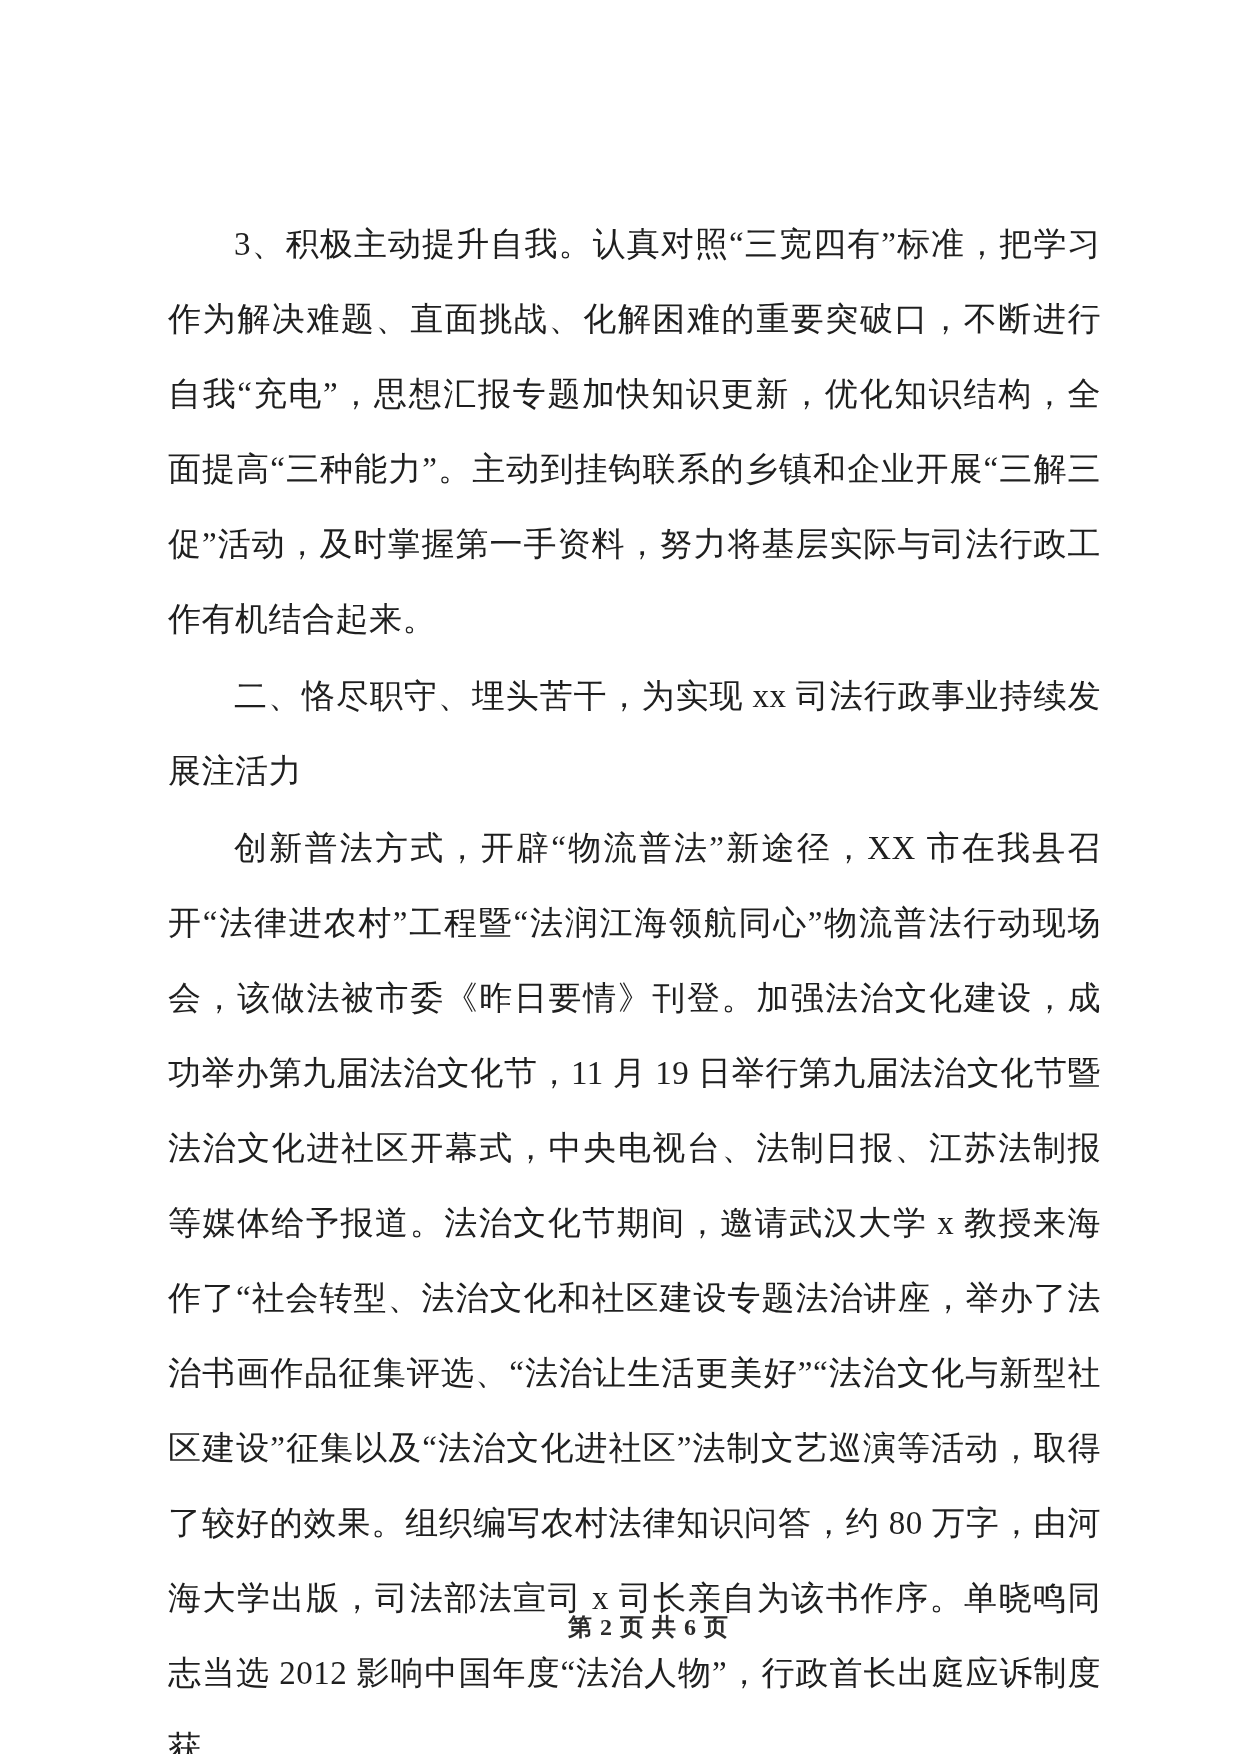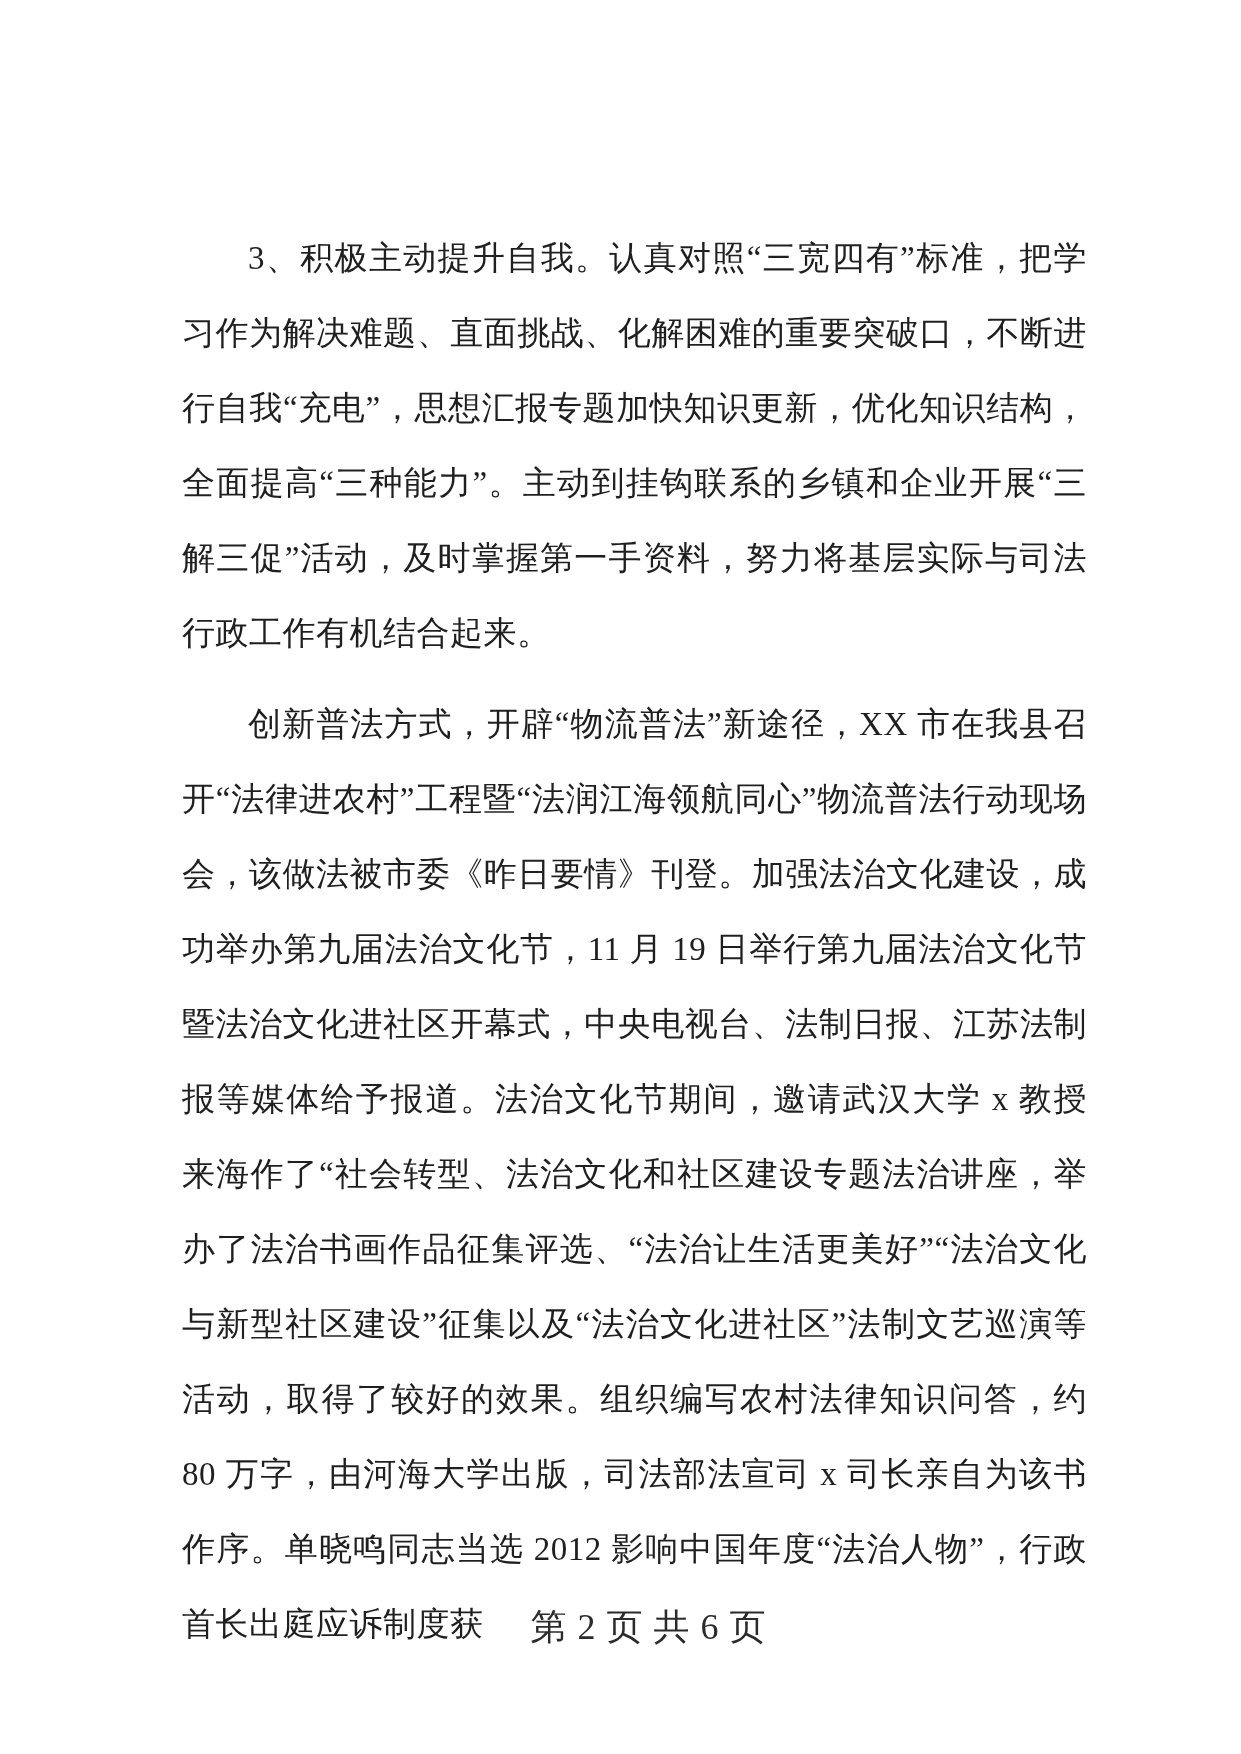--- a/index.html
+++ b/index.html
@@ -21,43 +21,45 @@
     left: 166px;
     top: 205px;
     width: 937px;
     font-size: 33px;
     line-height: 75px;
     letter-spacing: 0.5px;
     text-align: justify;
     font-weight: 400;
   }
   .body-text p {
-    margin: 16px;
+    margin: 2px;
     padding: 0;
     text-indent: 2em;
     font-family: Liberation Serif, serif;
   }
   .page-footer {
     position: absolute;
     left: 0;
     right: 0;
     top: 1608px;
     text-align: center;
     text-indent: 56px; 
-    font-size: 36px;
+    font-size: 24px;
     line-height: 38px;
     letter-spacing: 1px;
     color: #2b2b2b;
+    font-weight: bold;
   }
 </style>
 </head>
 <body>
 
 <div class="page">
 
   <div class="body-text">
     <p>3、积极主动提升自我。认真对照“三宽四有”标准，把学习作为解决难题、直面挑战、化解困难的重要突破口，不断进行自我“充电”，思想汇报专题加快知识更新，优化知识结构，全面提高“三种能力”。主动到挂钩联系的乡镇和企业开展“三解三促”活动，及时掌握第一手资料，努力将基层实际与司法行政工作有机结合起来。</p>
+    <p>二、恪尽职守、埋头苦干，为实现 xx 司法行政事业持续发展注活力</p>
     <p>创新普法方式，开辟“物流普法”新途径，XX 市在我县召开“法律进农村”工程暨“法润江海领航同心”物流普法行动现场会，该做法被市委《昨日要情》刊登。加强法治文化建设，成功举办第九届法治文化节，11 月 19 日举行第九届法治文化节暨法治文化进社区开幕式，中央电视台、法制日报、江苏法制报等媒体给予报道。法治文化节期间，邀请武汉大学 x 教授来海作了“社会转型、法治文化和社区建设专题法治讲座，举办了法治书画作品征集评选、“法治让生活更美好”“法治文化与新型社区建设”征集以及“法治文化进社区”法制文艺巡演等活动，取得了较好的效果。组织编写农村法律知识问答，约 80 万字，由河海大学出版，司法部法宣司 x 司长亲自为该书作序。单晓鸣同志当选 2012 影响中国年度“法治人物”，行政首长出庭应诉制度获</p>
   </div>
 
   <div class="page-footer">第 2 页 共 6 页</div>
 
 </div>
 
 </body></html>

